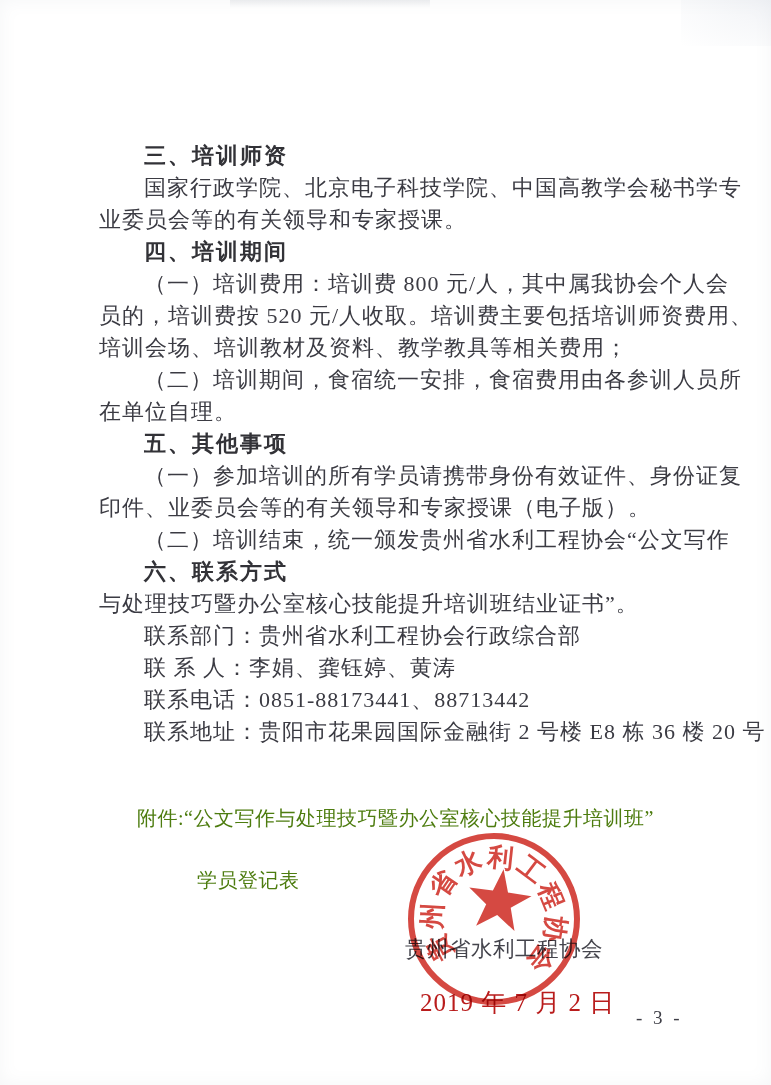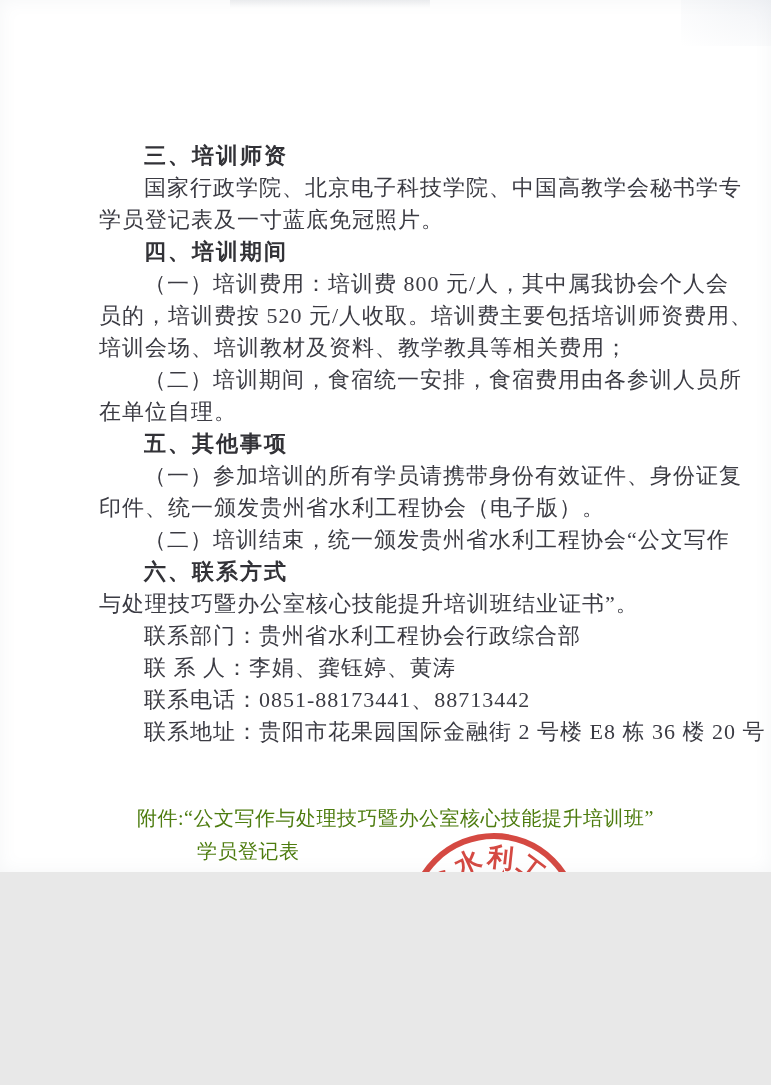--- a/index.html
+++ b/index.html
@@ -1,18 +1,18 @@
 <!DOCTYPE html>
 <html><head>
 <meta charset="utf-8">
 <style>
   html,body{margin:0;padding:0;background:#e8e8e8;}
   .page{
     position:relative;
-    width:771px;height:872px;
+    width:771px;height:1085px;
     background:#ffffff;
     overflow:hidden;
     font-family:"Liberation Serif","DejaVu Serif",serif;
     box-shadow:inset 0 0 18px rgba(120,125,135,0.07);
   }
   
   .smudge{position:absolute;pointer-events:none;}
   .smudge-top{left:230px;top:0;width:200px;height:8px;background:linear-gradient(to bottom,rgba(160,165,175,0.18),rgba(160,165,175,0));}
   .smudge-corner{right:0;top:0;width:90px;height:46px;background:radial-gradient(ellipse at top right,rgba(170,180,200,0.16),rgba(170,180,200,0));}
 
@@ -27,21 +27,21 @@
     padding-left:45px;font-weight:700;color:#323237;
     font-family:"Liberation Sans","DejaVu Sans",sans-serif;
     letter-spacing:2px;
   }
 
   .attachment{
     position:absolute;left:137px;top:802px;
     font-size:20px;line-height:33px;letter-spacing:0.5px;color:#4d7c0f;
     white-space:nowrap;
   }
-  .attachment .line2{padding-left:60px;}
+  .attachment .line2{padding-left:60px;margin-top:29px;}
 
   .signature-org{
     position:absolute;left:405px;top:934px;
     font-size:21.5px;line-height:30px;letter-spacing:0.5px;color:#44444c;
     white-space:nowrap;
   }
   .signature-date{
     position:absolute;left:420px;top:988px;
     font-size:25px;line-height:30px;letter-spacing:1px;color:#b91c1c;
     white-space:nowrap;
@@ -67,30 +67,30 @@
 
 <div class="page">
 
   <div class="smudge smudge-top"></div>
   <div class="smudge smudge-corner"></div>
 
   <div class="doc-body">
 
   <div class="doc-line heading" style="">三、培训师资</div>
       <div class="doc-line indent" style="">国家行政学院、北京电子科技学院、中国高教学会秘书学专</div>
-      <div class="doc-line flush" style="">学员登记表及一寸蓝底免冠照片。</div>
+      <div class="doc-line flush" style="">业委员会等的有关领导和专家授课。</div>
       <div class="doc-line heading" style="">四、培训期间</div>
       <div class="doc-line indent" style="">（一）培训费用：培训费 800 元/人，其中属我协会个人会</div>
       <div class="doc-line flush" style="">员的，培训费按 520 元/人收取。培训费主要包括培训师资费用、</div>
       <div class="doc-line flush" style="">培训会场、培训教材及资料、教学教具等相关费用；</div>
       <div class="doc-line indent" style="">（二）培训期间，食宿统一安排，食宿费用由各参训人员所</div>
       <div class="doc-line flush" style="">在单位自理。</div>
       <div class="doc-line heading" style="">五、其他事项</div>
       <div class="doc-line indent" style="">（一）参加培训的所有学员请携带身份有效证件、身份证复</div>
-      <div class="doc-line flush" style="">印件、统一颁发贵州省水利工程协会（电子版）。</div>
+      <div class="doc-line flush" style="">印件、业委员会等的有关领导和专家授课（电子版）。</div>
       <div class="doc-line indent" style="">（二）培训结束，统一颁发贵州省水利工程协会“公文写作</div>
       <div class="doc-line heading" style="">六、联系方式</div>
       <div class="doc-line flush" style="">与处理技巧暨办公室核心技能提升培训班结业证书”。</div>
       <div class="doc-line indent" style="">联系部门：贵州省水利工程协会行政综合部</div>
       <div class="doc-line indent" style="">联 系 人：李娟、龚钰婷、黄涛</div>
       <div class="doc-line indent" style="">联系电话：0851-88173441、88713442</div>
       <div class="doc-line indent" style="">联系地址：贵阳市花果园国际金融街 2 号楼 E8 栋 36 楼 20 号</div>
     </div>
 
   <div class="attachment">

